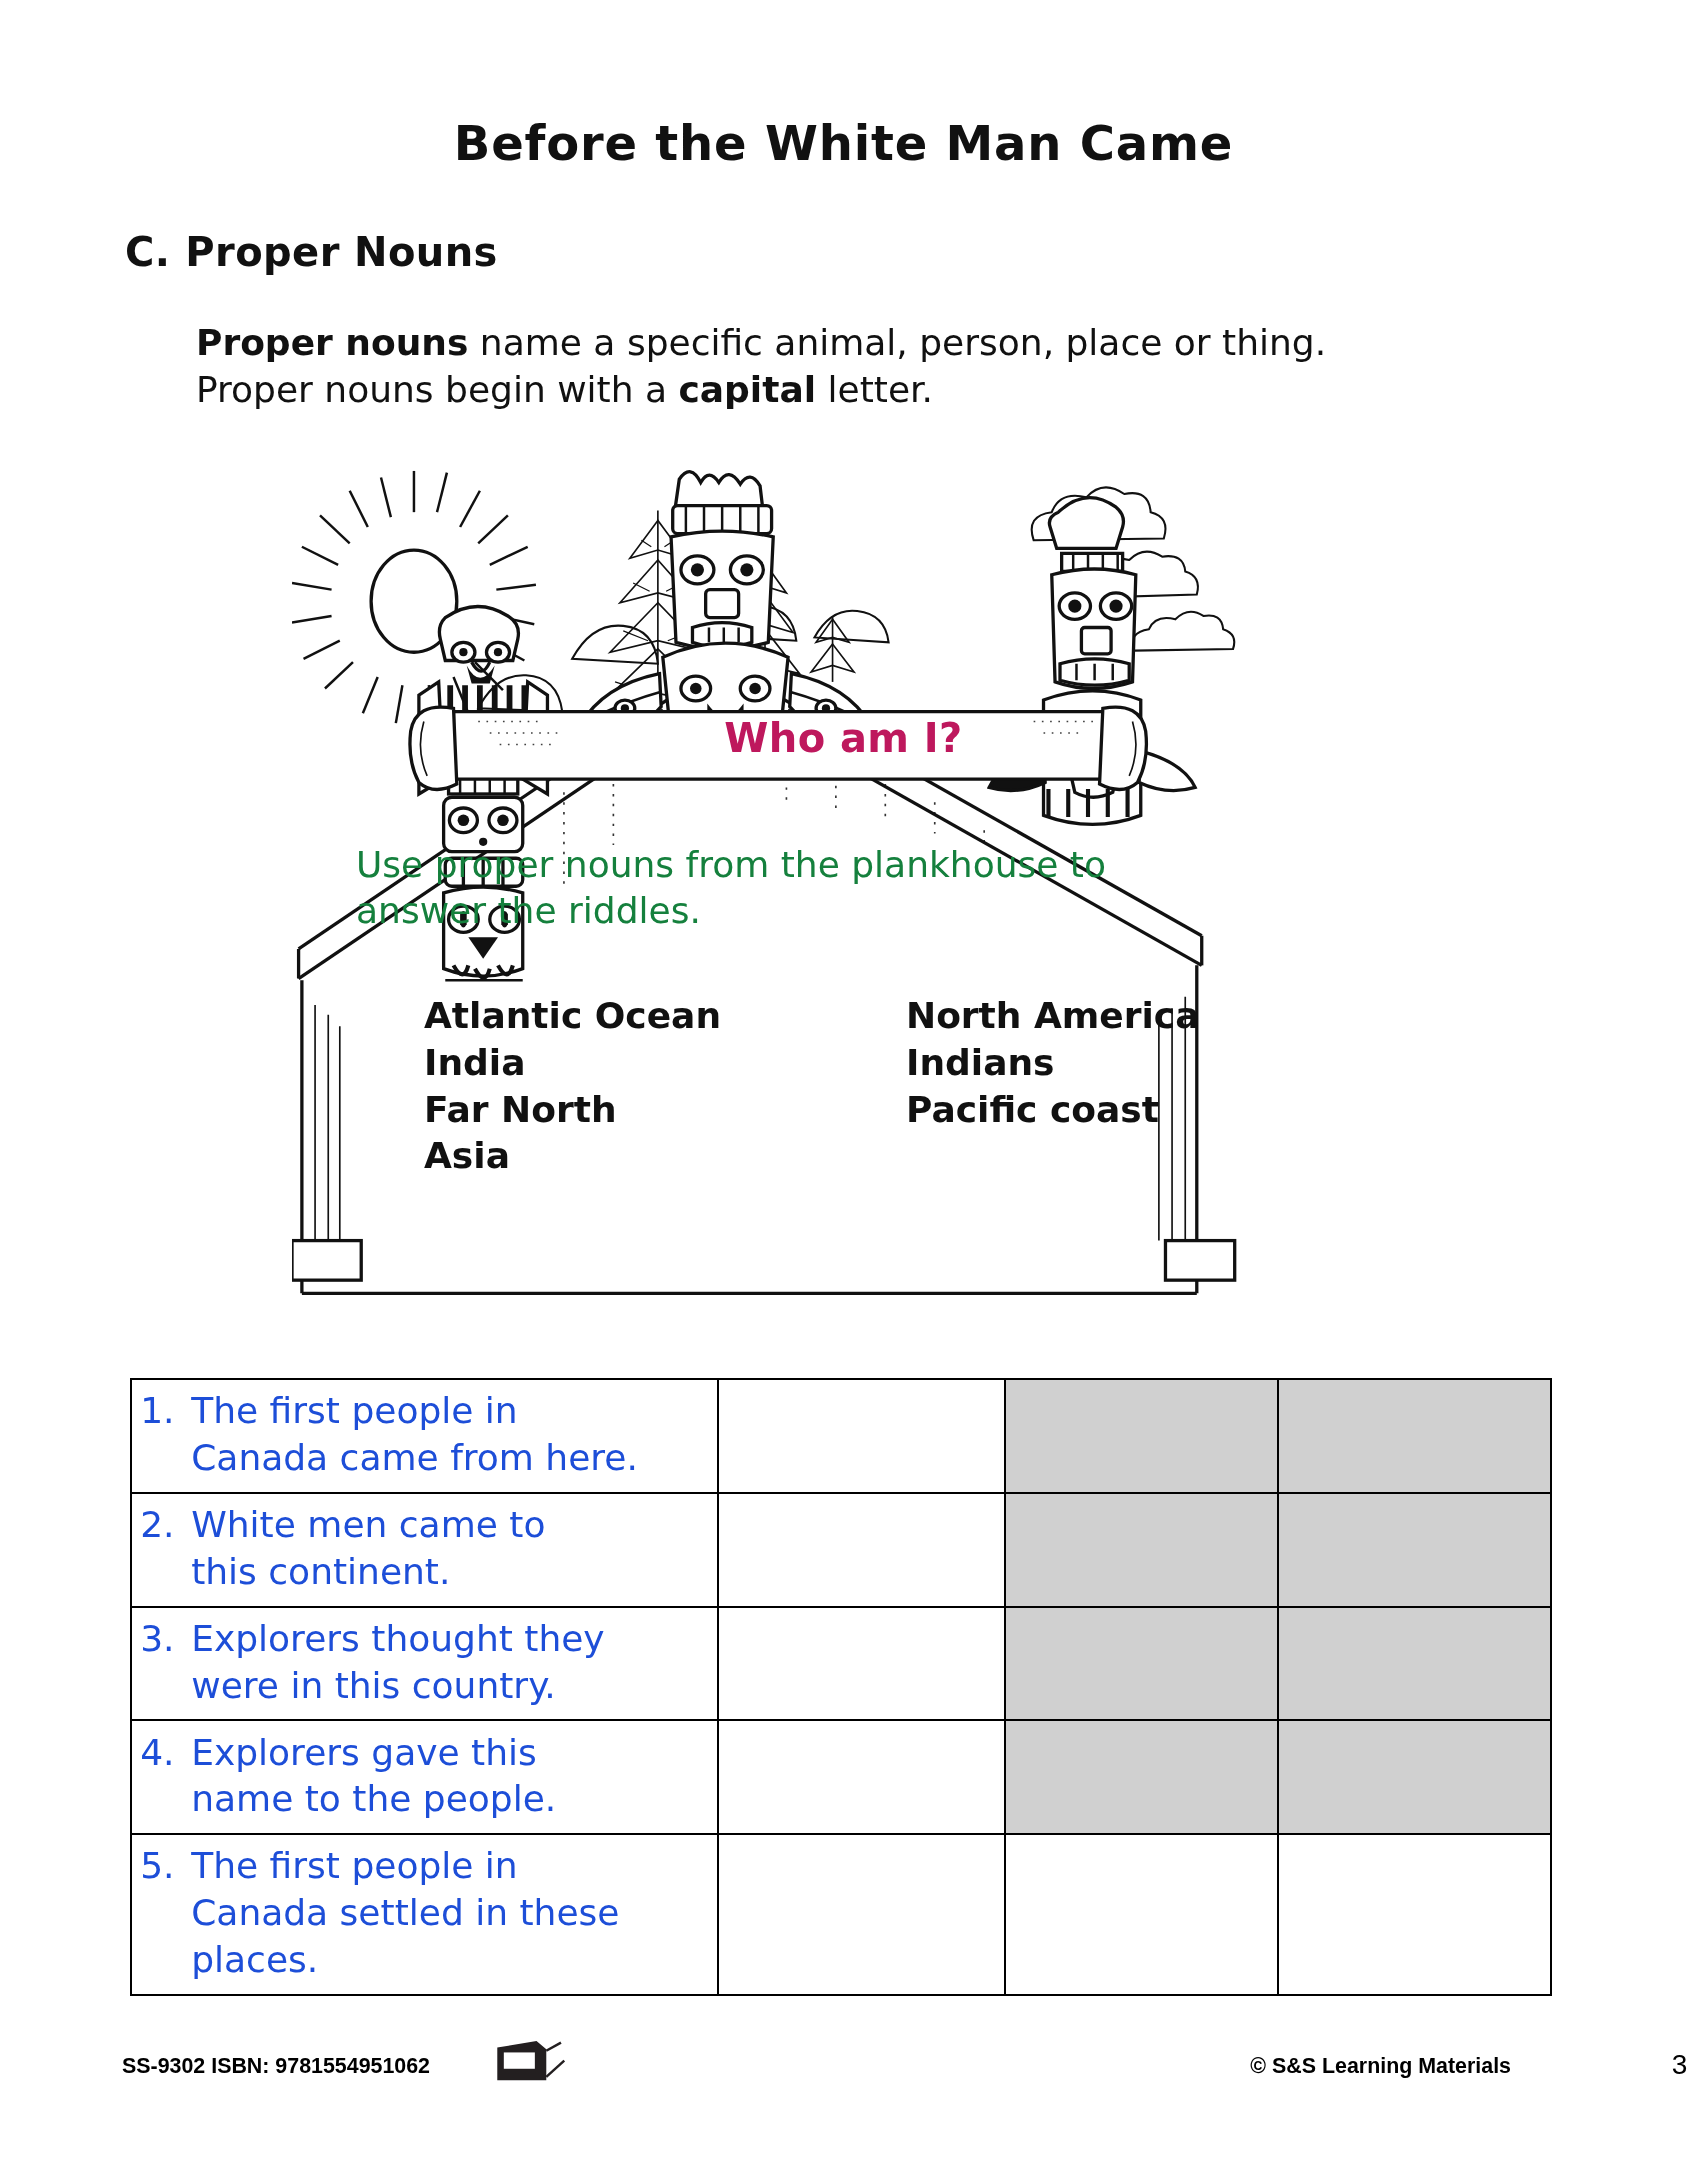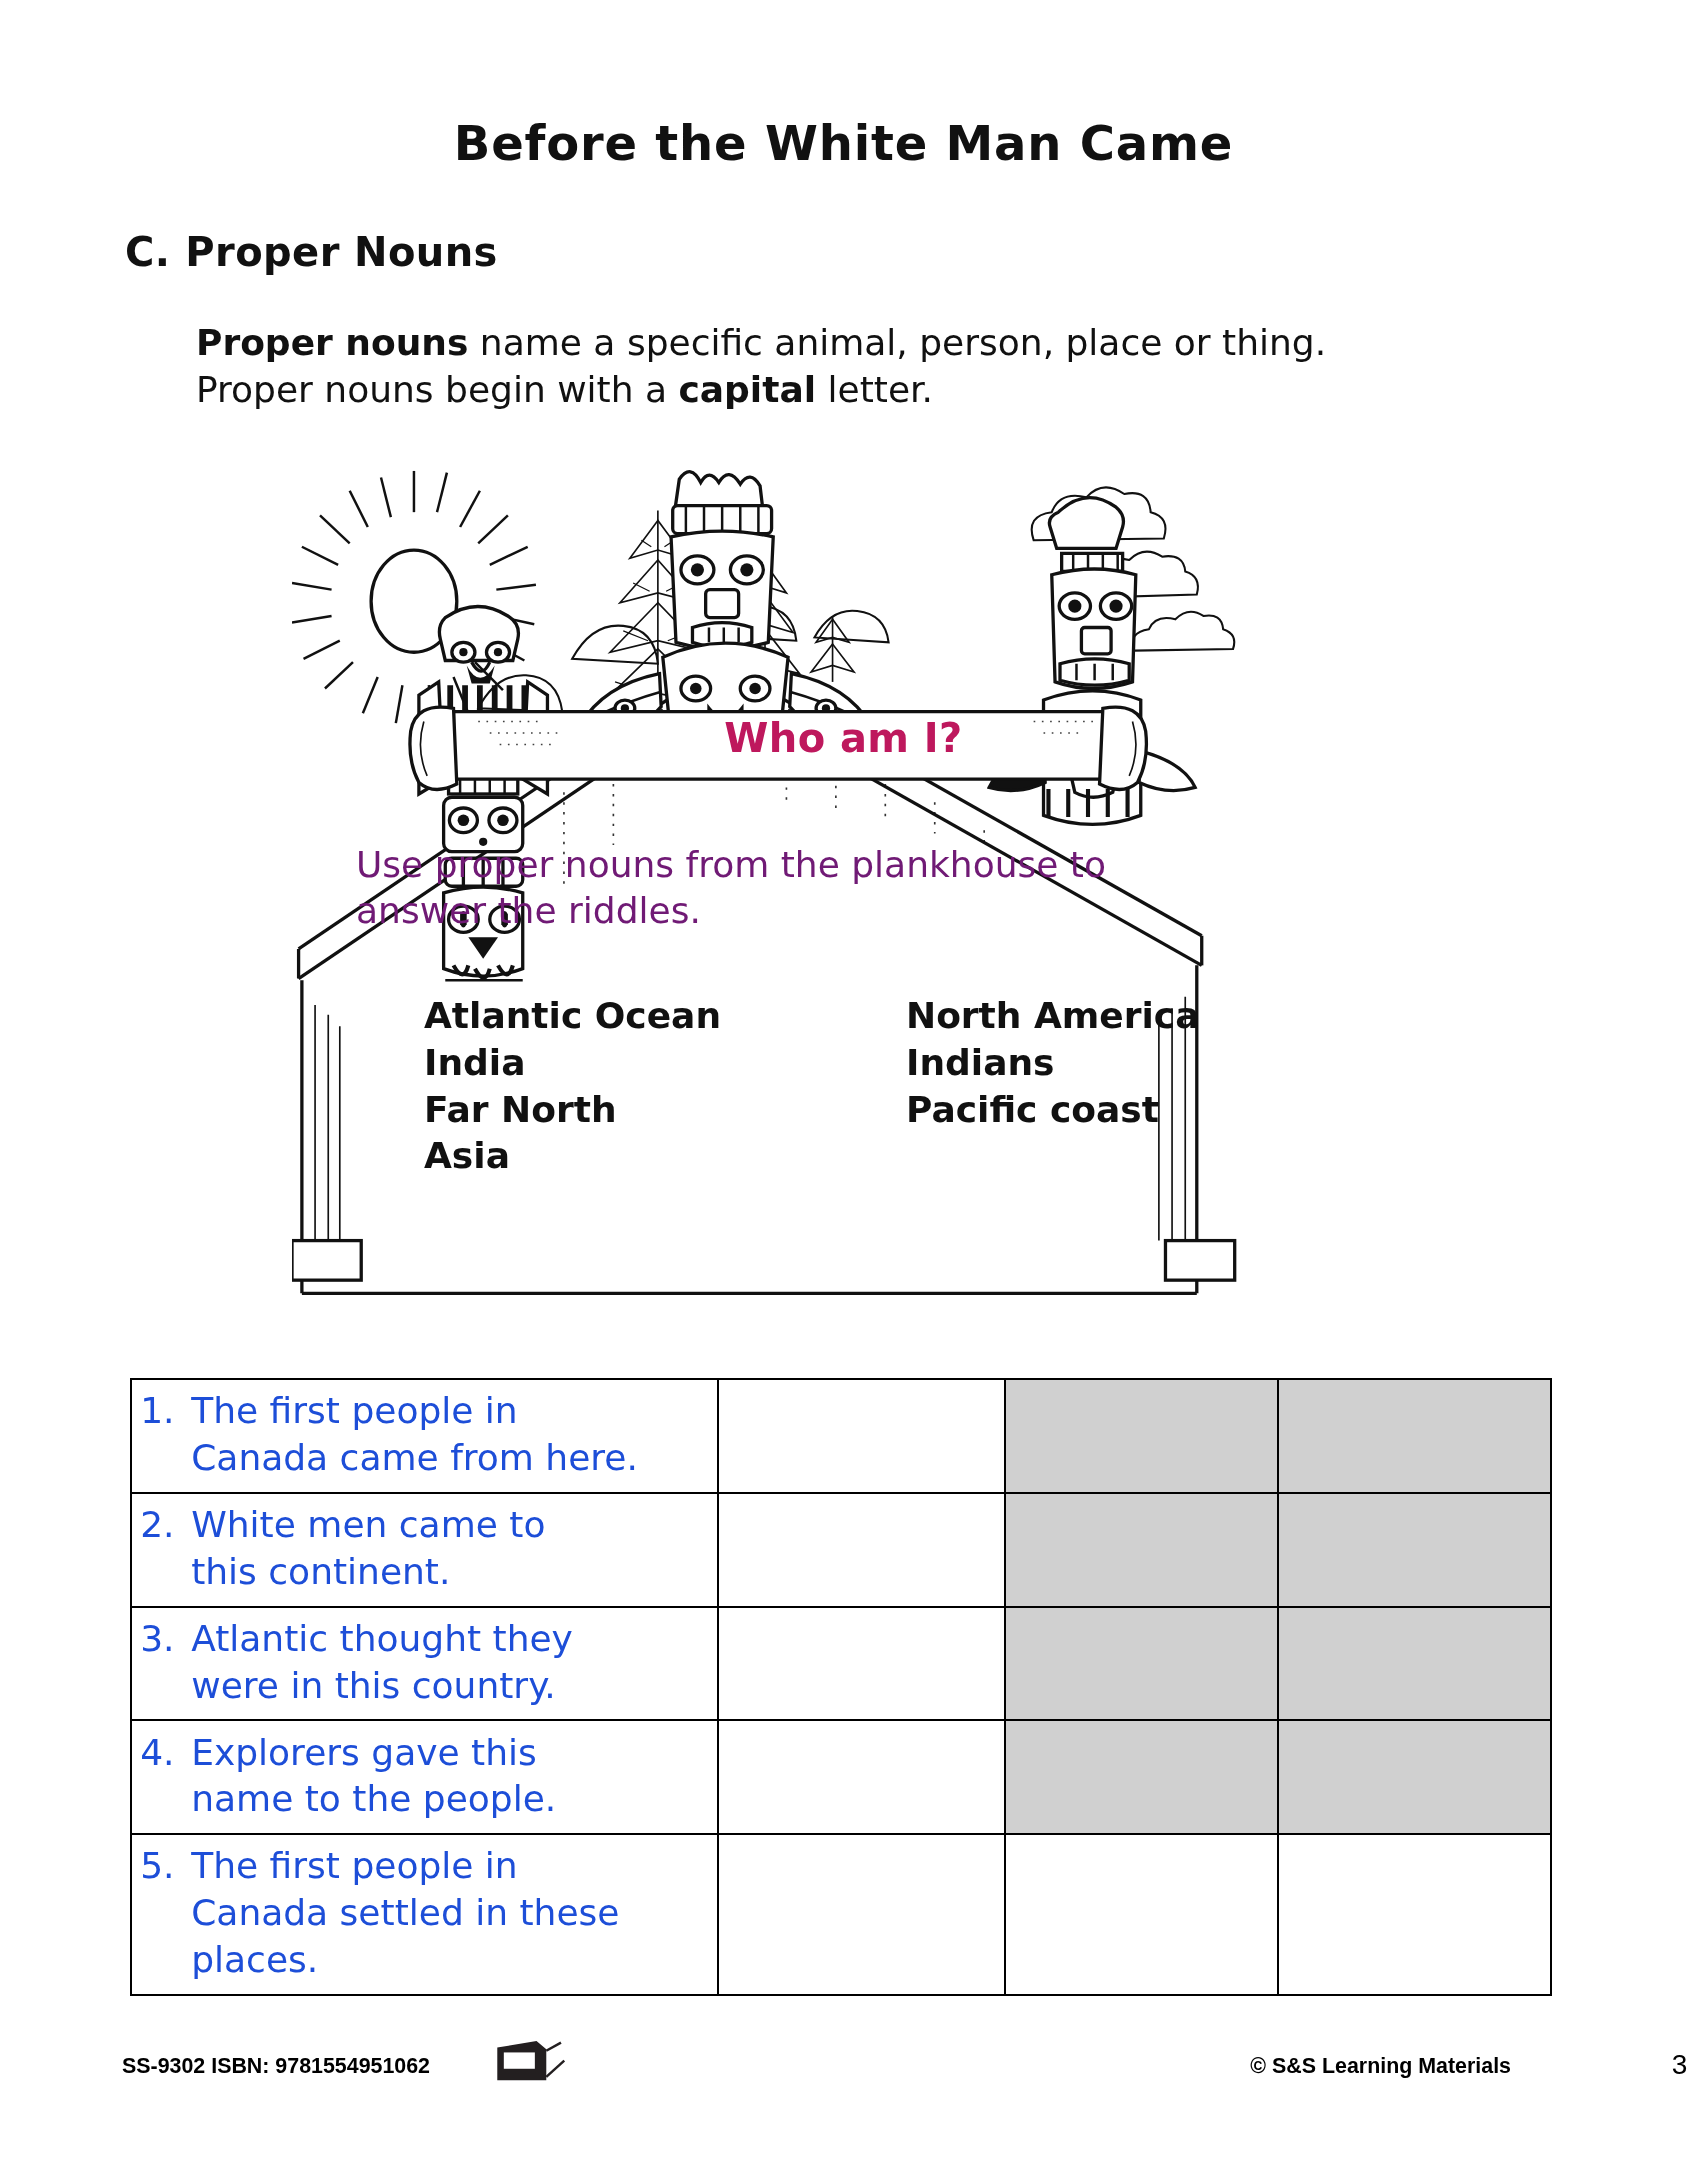--- a/index.html
+++ b/index.html
@@ -83,21 +83,21 @@
     pointer-events: none;
   }
 
   .house-instructions {
     position: absolute;
     top: 842px;
     left: 356px;
     width: 923px;
     font-size: 36px;
     line-height: 1.28;
-    color: #701a75;
+    color: #15803d;
   }
 
   .wordbank {
     position: absolute;
     top: 993px;
     left: 424px;
     width: 906px;
     font-size: 36px;
     font-weight: bold;
     line-height: 1.30;
@@ -482,21 +482,21 @@
       <tr>
         <td class="prompt">
           <div><span class="num">2.</span><span class="txt"><span>White men came to</span><br><span>this continent.</span></span></div>
         </td>
         <td class="answer"></td>
         <td class="blank shaded"></td>
         <td class="blank shaded"></td>
       </tr>
       <tr>
         <td class="prompt">
-          <div><span class="num">3.</span><span class="txt"><span>Atlantic thought they</span><br><span>were in this country.</span></span></div>
+          <div><span class="num">3.</span><span class="txt"><span>Explorers thought they</span><br><span>were in this country.</span></span></div>
         </td>
         <td class="answer"></td>
         <td class="blank shaded"></td>
         <td class="blank shaded"></td>
       </tr>
       <tr>
         <td class="prompt">
           <div><span class="num">4.</span><span class="txt"><span>Explorers gave this</span><br><span>name to the people.</span></span></div>
         </td>
         <td class="answer"></td>

